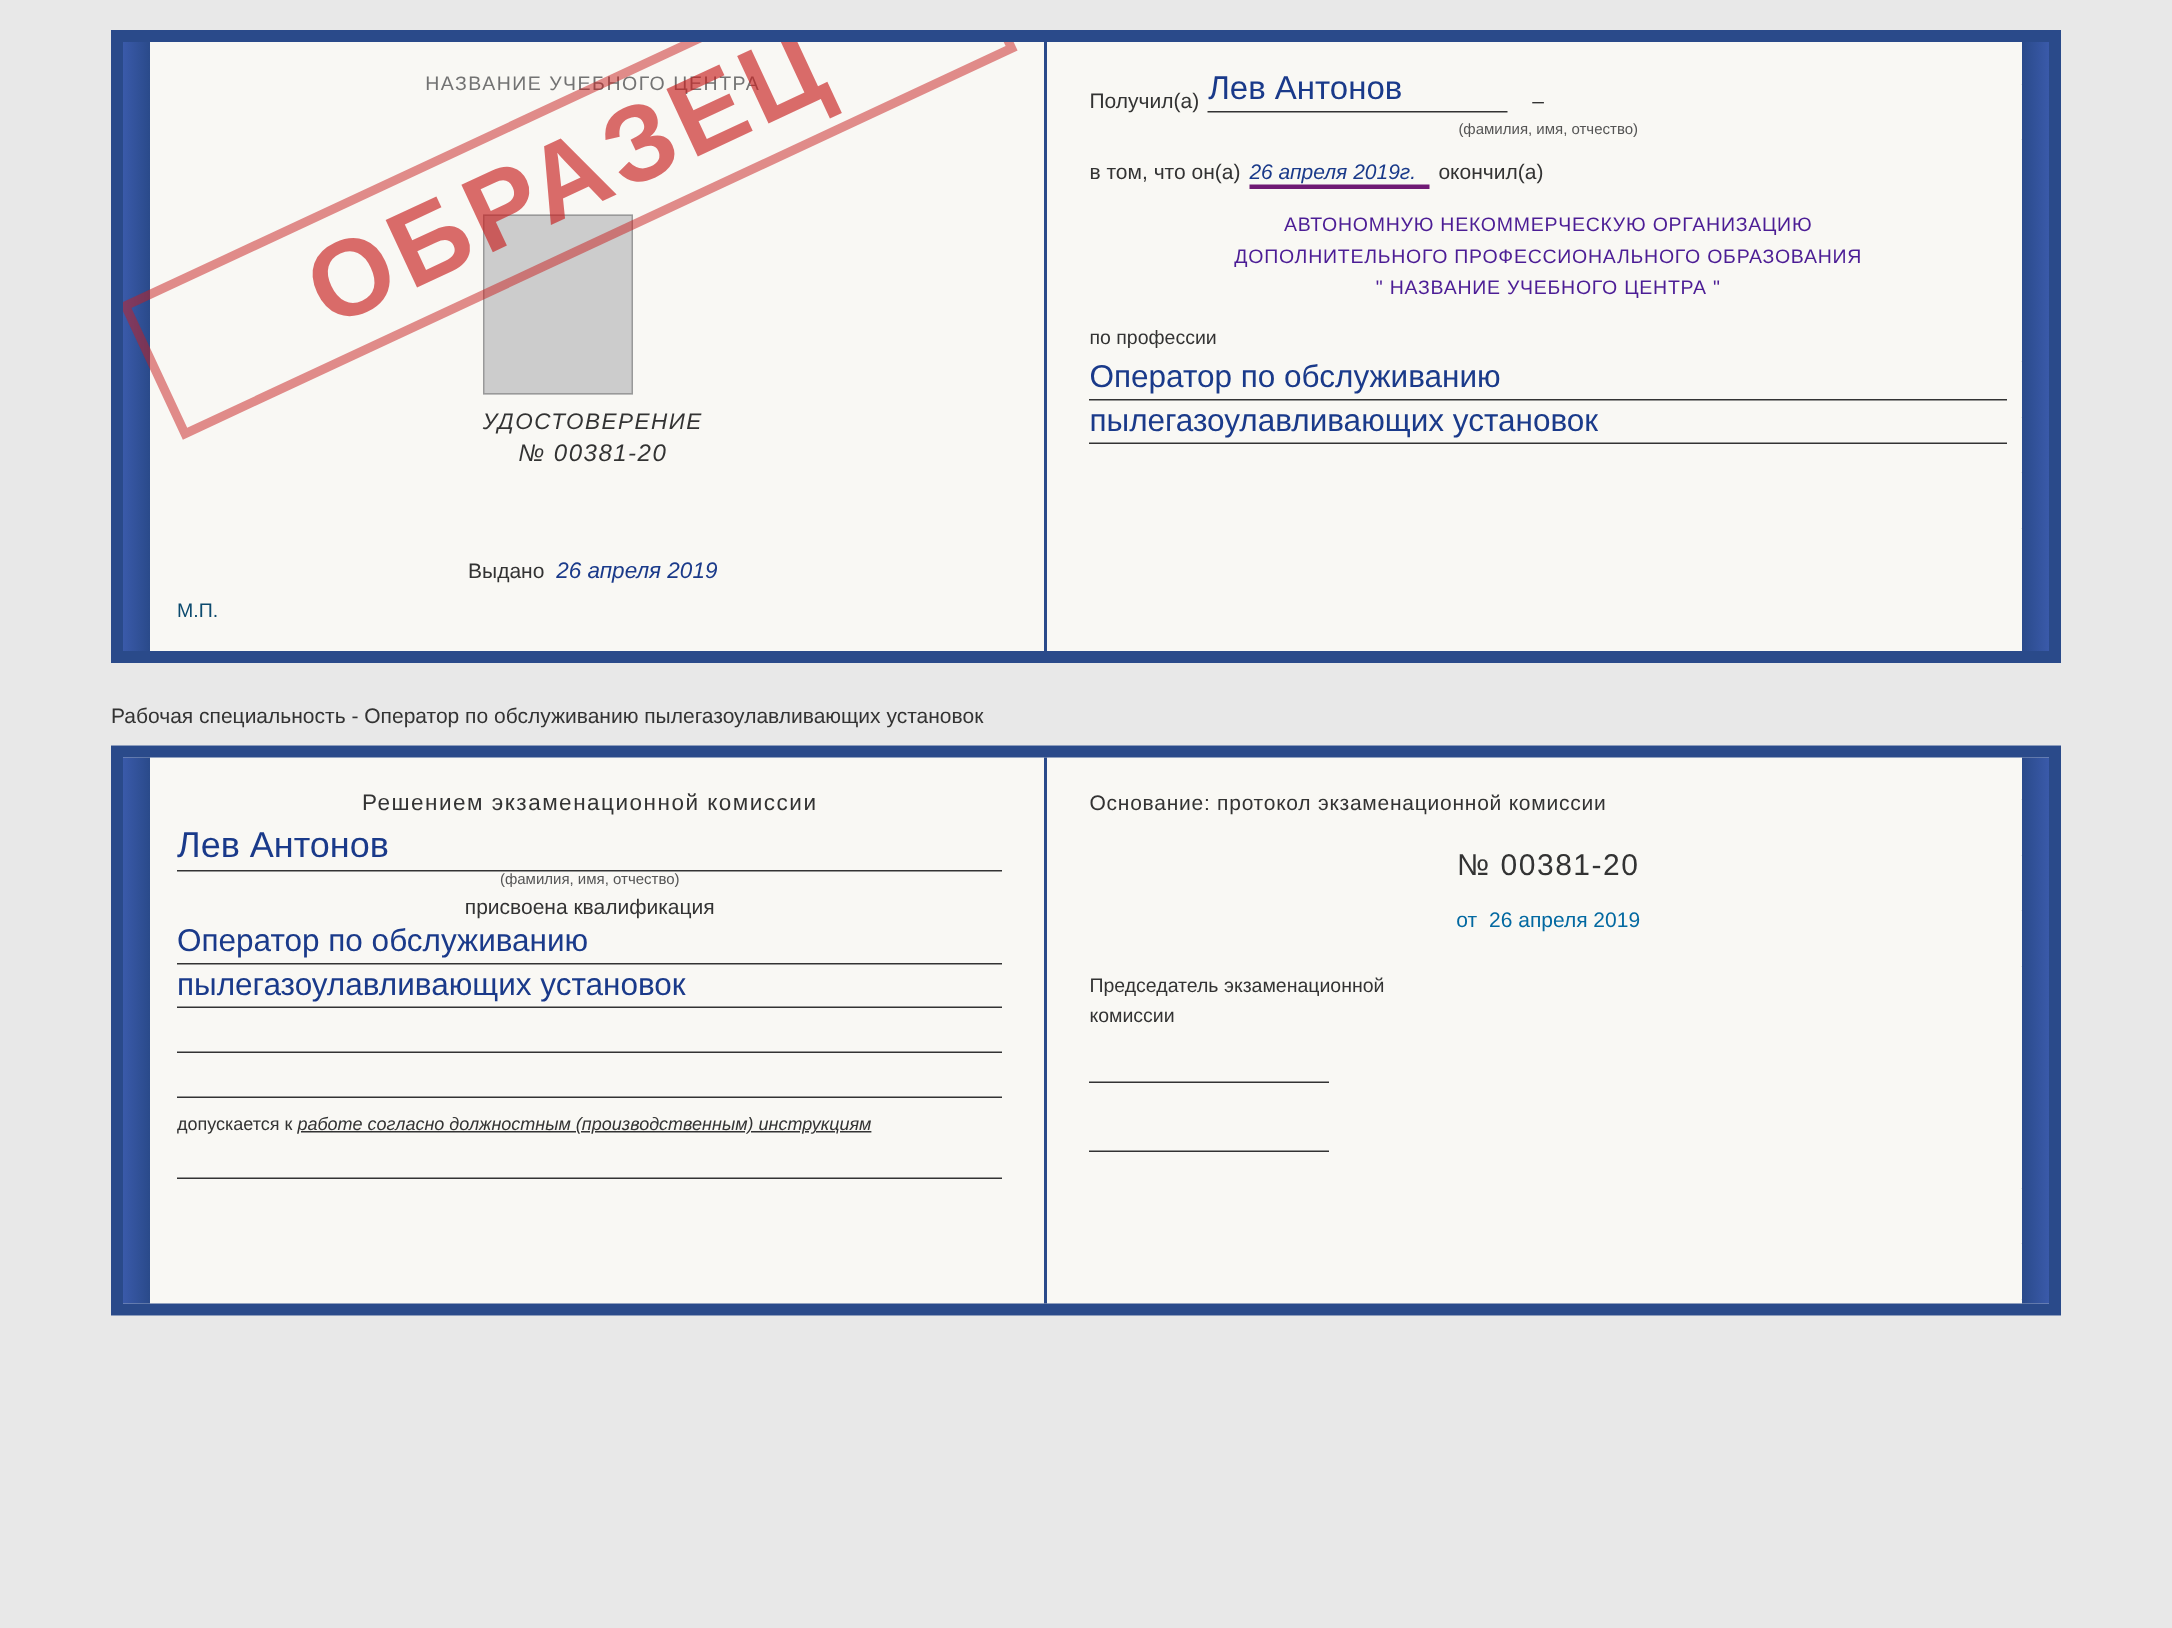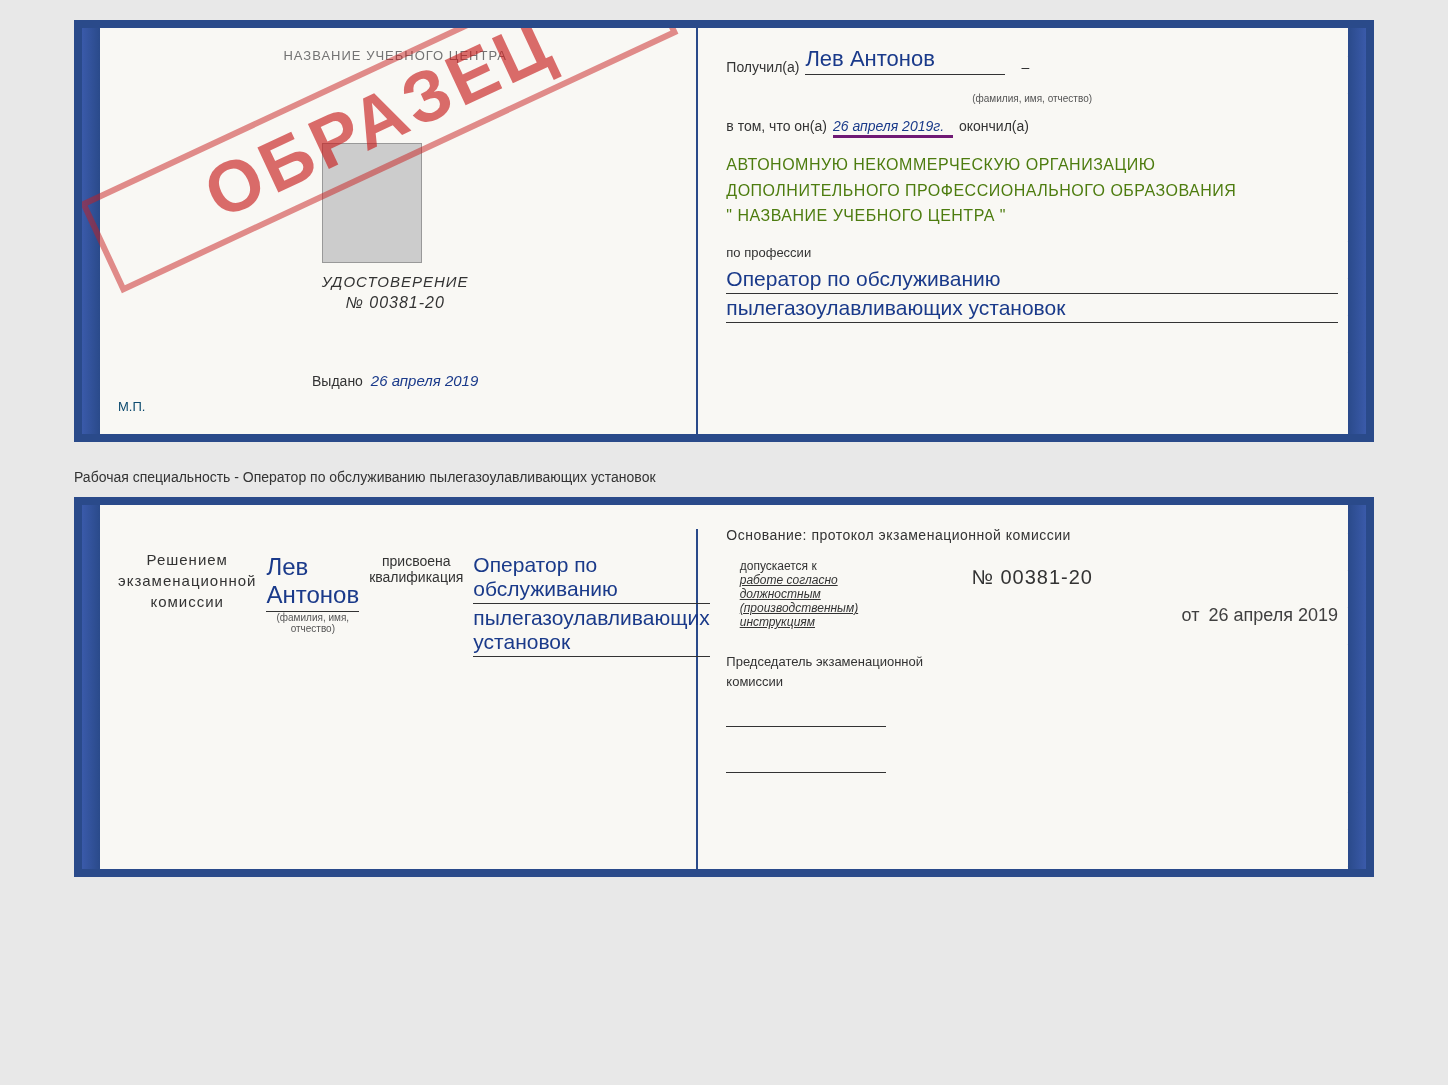--- a/index.html
+++ b/index.html
@@ -127,21 +127,21 @@
       font-family: Arial, sans-serif;
       color: #0c4a6e;
       margin-top: 10px;
       align-self: flex-start;
     }
 
     
     .right-row {
       display: flex;
       flex-direction: column;
-      gap: 16px;
+      gap: 4px;
     }
 
     .poluchil-line {
       display: flex;
       align-items: flex-end;
       gap: 6px;
       font-size: 14px;
       font-family: Arial, sans-serif;
       color: #333;
       flex-wrap: wrap;
@@ -188,23 +188,24 @@
     .date-handwritten {
       font-size: 14px;
       color: #1a3a8a;
       font-style: italic;
       border-bottom: 3px solid #701a75;
       padding-bottom: 1px;
       min-width: 120px;
     }
 
     .org-block {
-      font-size: 16px;
-      font-family: Arial, sans-serif;
-      color: #4d7c0f;
+      text-align: center;
+      font-size: 13px;
+      font-family: Arial, sans-serif;
+      color: #4c1d95;
       text-transform: uppercase;
       letter-spacing: 0.5px;
       line-height: 1.6;
     }
 
     .po-professii-label {
       font-size: 13px;
       font-family: Arial, sans-serif;
       color: #333;
     }
@@ -257,22 +258,21 @@
       background: #f9f8f4;
       position: relative;
       min-height: 380px;
     }
 
     .doc-bottom-left {
       width: 48%;
       border-right: 2px solid #2a4a8a;
       padding: 20px 28px;
       display: flex;
-      gap: 10px;
-      margin-top: 24px;
+      flex-direction: column;
     }
 
     .doc-bottom-right {
       width: 52%;
       padding: 20px 28px;
       display: flex;
       flex-direction: column;
       gap: 10px;
       position: relative;
     }
@@ -361,24 +361,24 @@
     .number-large {
       font-size: 20px;
       font-family: Arial, sans-serif;
       color: #333;
       text-align: center;
       margin-top: 10px;
       letter-spacing: 1px;
     }
 
     .ot-date {
-      font-size: 18px;
-      font-family: Arial, sans-serif;
-      color: #404040;
-      text-align: right;
+      font-size: 14px;
+      font-family: Arial, sans-serif;
+      color: #0369a1;
+      text-align: center;
       margin-top: 6px;
     }
 
     .predsedatel-block {
       margin-top: 16px;
     }
 
     .predsedatel-label {
       font-size: 13px;
       font-family: Arial, sans-serif;

